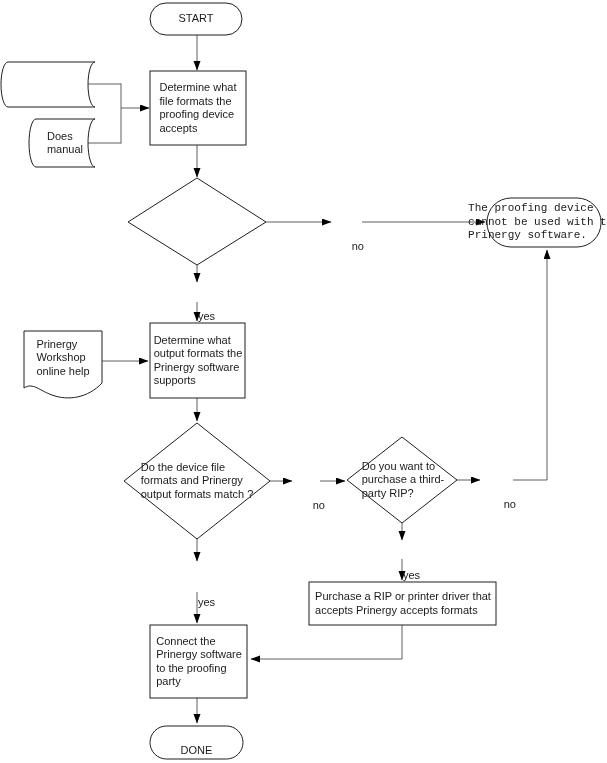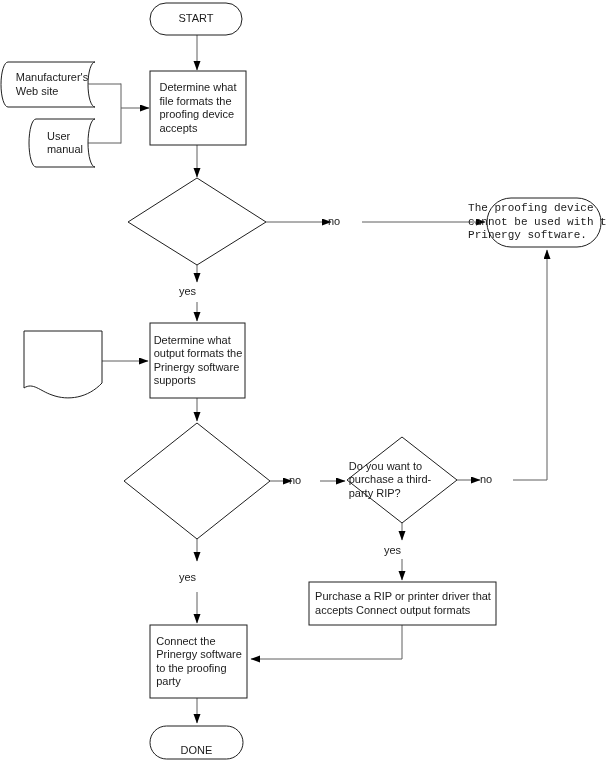--- a/index.html
+++ b/index.html
@@ -7,22 +7,22 @@
     position:relative;width:607px;height:763px;background:#ffffff;
     font-family:"Liberation Sans", sans-serif;color:#1a1a1a;overflow:hidden;
   }
   .canvas svg{position:absolute;left:0;top:0;}
   .node-text{
     position:absolute;display:flex;align-items:center;justify-content:center;
     text-align:left;font-size:11px;line-height:13.5px;white-space:pre;
     pointer-events:none;
   }
   .edge-label{
-    position:absolute;font-size:11px;line-height:13px;text-align:left;
-    white-space:pre;pointer-events:none;
+    position:absolute;font-size:11px;line-height:13px;text-align:right;
+    white-space:pre;pointer-events:none;margin-top:25px;
   }
 </style>
 </head>
 <body>
 
 <div class="canvas">
 
   <svg width="607" height="763" viewBox="0 0 607 763">
     <defs>
       <marker id="ah" markerWidth="11" markerHeight="9" refX="9" refY="3.5" orient="auto" markerUnits="userSpaceOnUse">
@@ -92,44 +92,48 @@
     </g>
   </svg>
 
   <div class="node-text" style="left:150px;top:3px;width:92px;height:32px;">START</div>
 
   <div class="node-text" style="left:146px;top:71px;width:104px;height:74px;">Determine what
 file formats the
 proofing device
 accepts</div>
 
-  <div class="node-text" style="left:6px;top:62px;width:92px;height:45px;">Manufacturer's
-Web site</div>
 
-  <div class="node-text" style="left:32px;top:119px;width:66px;height:48px;">User
+  <div class="node-text" style="left:32px;top:119px;width:66px;height:48px;">Does
 manual</div>
 
 
   <div class="node-text" style="left:483px;top:198px;width:122px;height:49px;font-family:Liberation Mono, monospace;">The proofing device
 cannot be used with the
 Prinergy software.</div>
 
+  <div class="node-text" style="left:24px;top:329px;width:78px;height:58px;">Prinergy
+Workshop
+online help</div>
 
   <div class="node-text" style="left:143px;top:323px;width:110px;height:75px;">Determine what
 output formats the
 Prinergy software
 supports</div>
 
+  <div class="node-text" style="left:118px;top:423px;width:158px;height:116px;">Do the device file
+formats and Prinergy
+output formats match ?</div>
 
-  <div class="node-text" style="left:320px;top:437px;width:140px;height:86px;">Do you want to
+  <div class="node-text" style="left:333px;top:437px;width:140px;height:86px;">Do you want to
 purchase a third-
 party RIP?</div>
 
   <div class="node-text" style="left:305px;top:582px;width:196px;height:43px;">Purchase a RIP or printer driver that
-accepts Connect output formats</div>
+accepts Prinergy accepts formats</div>
 
   <div class="node-text" style="left:146px;top:625px;width:106px;height:73px;">Connect the
 Prinergy software
 to the proofing
 party</div>
 
   <div class="node-text" style="left:150px;top:726px;width:93px;height:49px;">DONE</div>
 
   <div class="edge-label" style="left:328px;top:215px;width:36px;">no</div>
   <div class="edge-label" style="left:179px;top:285px;width:36px;">yes</div>

